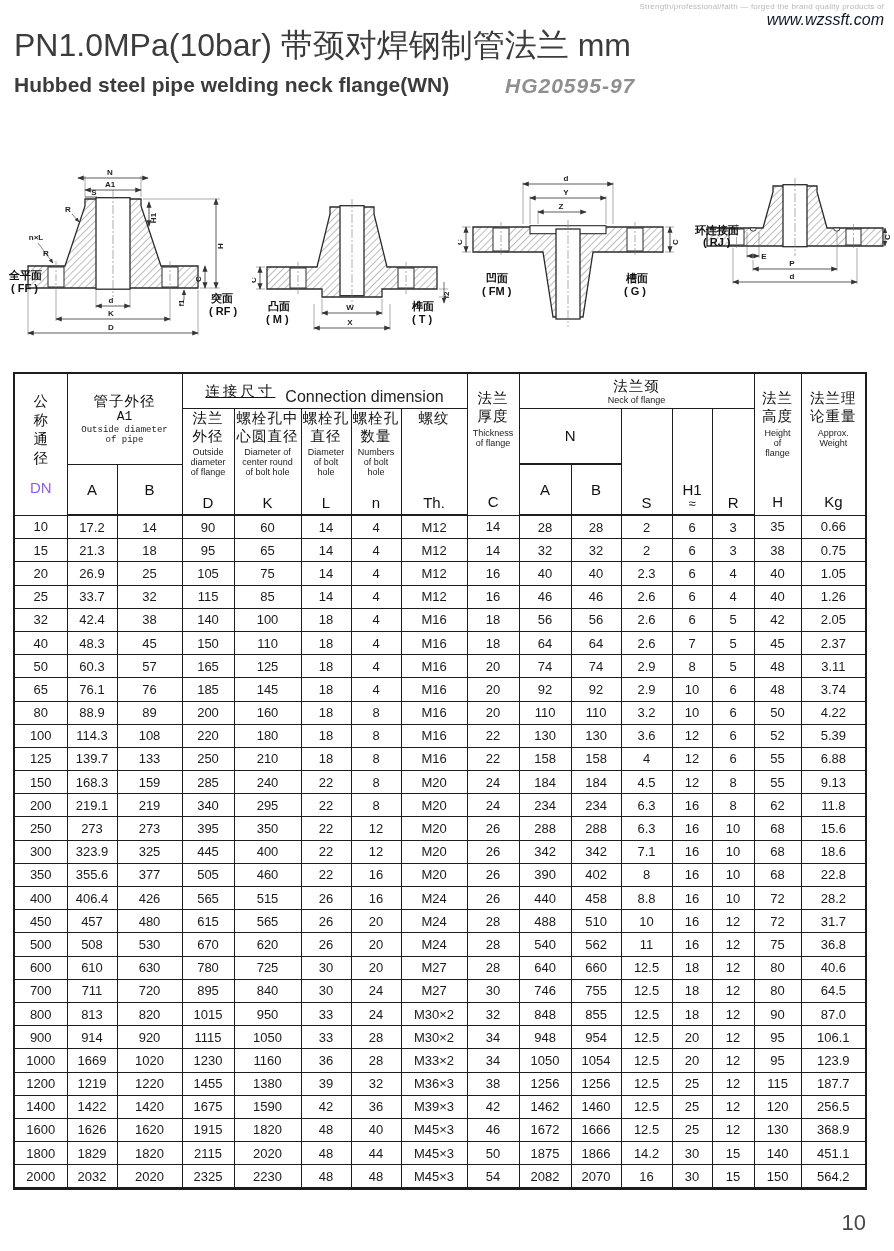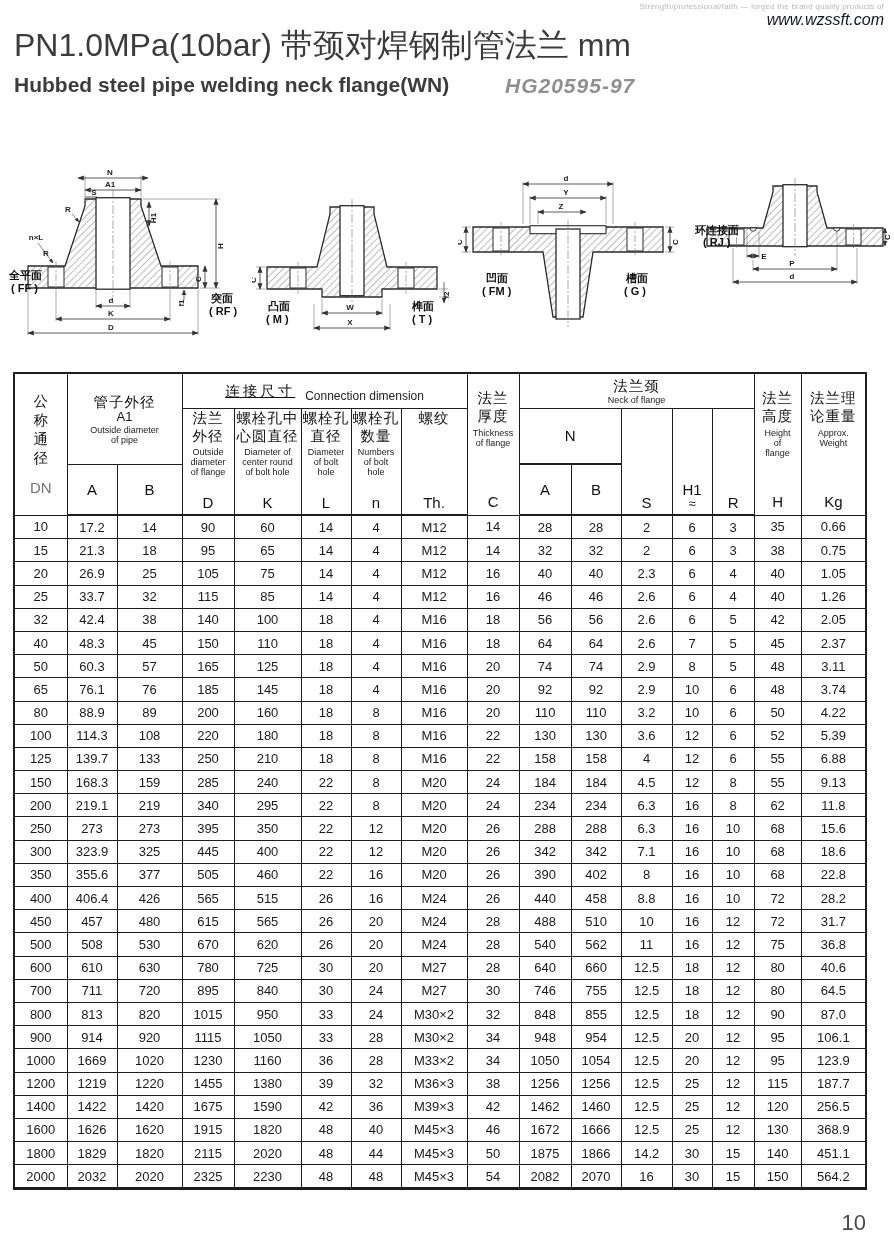--- a/index.html
+++ b/index.html
@@ -36,27 +36,27 @@
   thead tr.rc{height:51px;}
   thead th{vertical-align:middle;text-align:center;}
   thead tr.rb th, thead tr.rc th{border-bottom:2px solid #1d1d1d;}
   .zh-lg{font-size:14.5px;color:#111;letter-spacing:1px;white-space:pre-line;line-height:1.25;}
   .en-sm{font-size:9px;color:#222;white-space:pre-line;line-height:1.12;margin-top:2px;}
   .sym{font-size:15px;color:#111;}
   .stack{display:flex;flex-direction:column;align-items:center;justify-content:flex-start;}
   .stack .sym{margin-top:auto;padding-bottom:3px;}
   .h107{height:105px;}
   .h142{height:138px;padding-top:14px;box-sizing:border-box;}
-  .h91{height:89px;justify-content:center;}
+  .h91{height:89px;justify-content:center;font-family:Liberation Mono, monospace;}
   .dn-stack{height:138px;justify-content:center;}
   .dn-zh{font-size:14.5px;color:#111;white-space:pre-line;line-height:1.3;letter-spacing:0;}
-  .dn-code{font-size:15px;color:#737373;margin-top:12px;}
+  .dn-code{font-size:15px;color:#8b5cf6;margin-top:12px;}
   .conn-inline{display:flex;align-items:center;justify-content:center;gap:10px;}
   .conn-inline .zh-lg{letter-spacing:3px;text-decoration:underline;}
-  .conn-inline .en-sm{font-size:12px;margin-top:12px;}
+  .conn-inline .en-sm{font-size:16px;margin-top:12px;}
   .neck-stack{justify-content:center;height:33px;}
   .neck-stack .en-sm{margin-top:0;}
   .approx{font-size:13px;color:#111;line-height:.9;}
   tbody td{height:22.2px;text-align:center;font-size:13px;color:#1a1a1a;
            border-top-width:1.5px !important;border-bottom-width:1.5px !important;}
   
   .pagenum{position:absolute;right:28px;top:1210px;font-size:22px;color:#4a4a4a;}
 </style>
 </head>
 <body>

